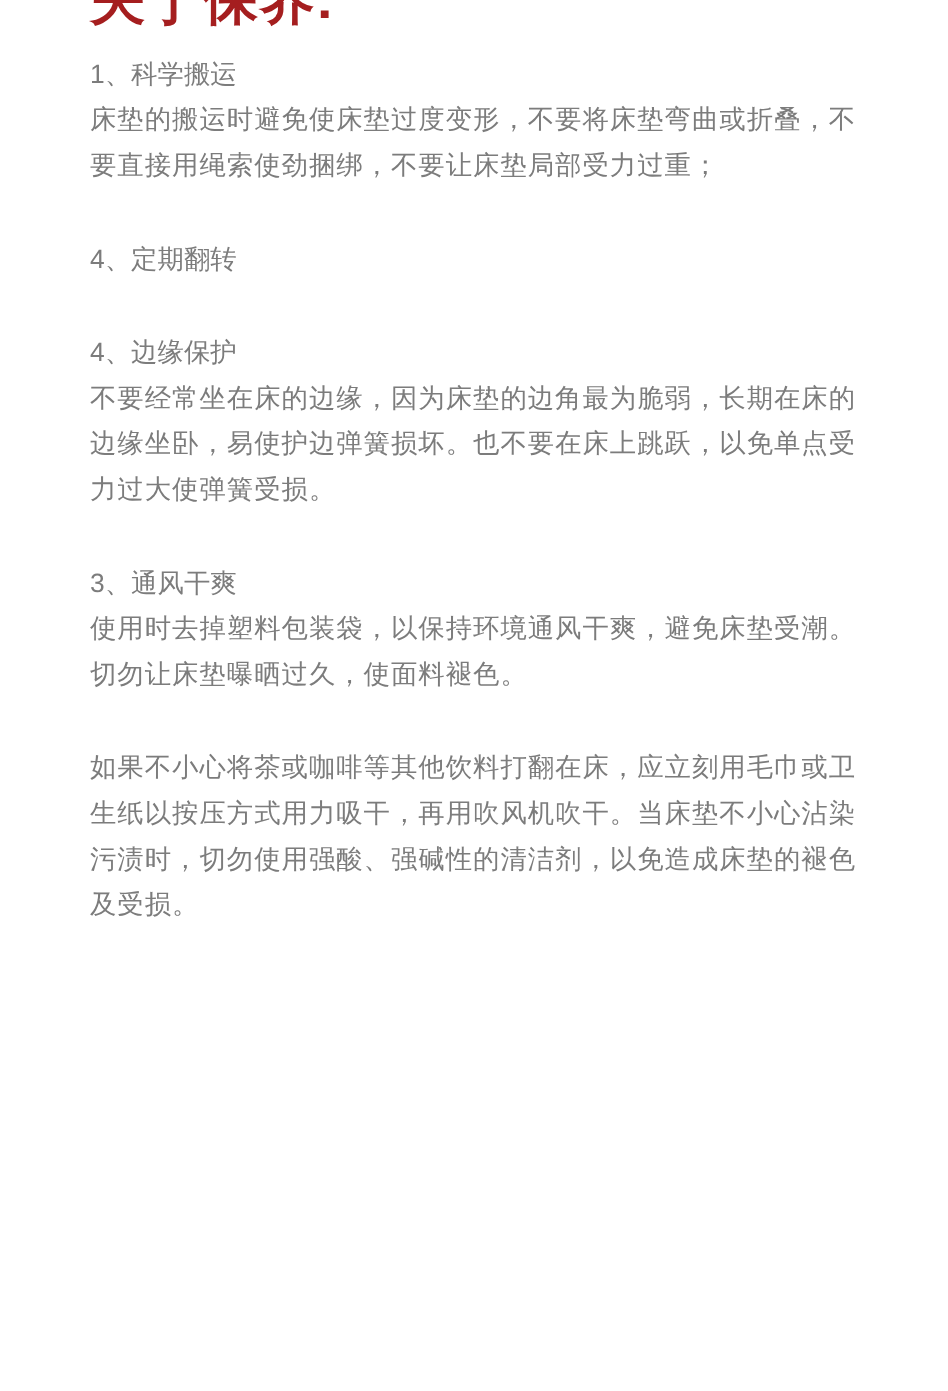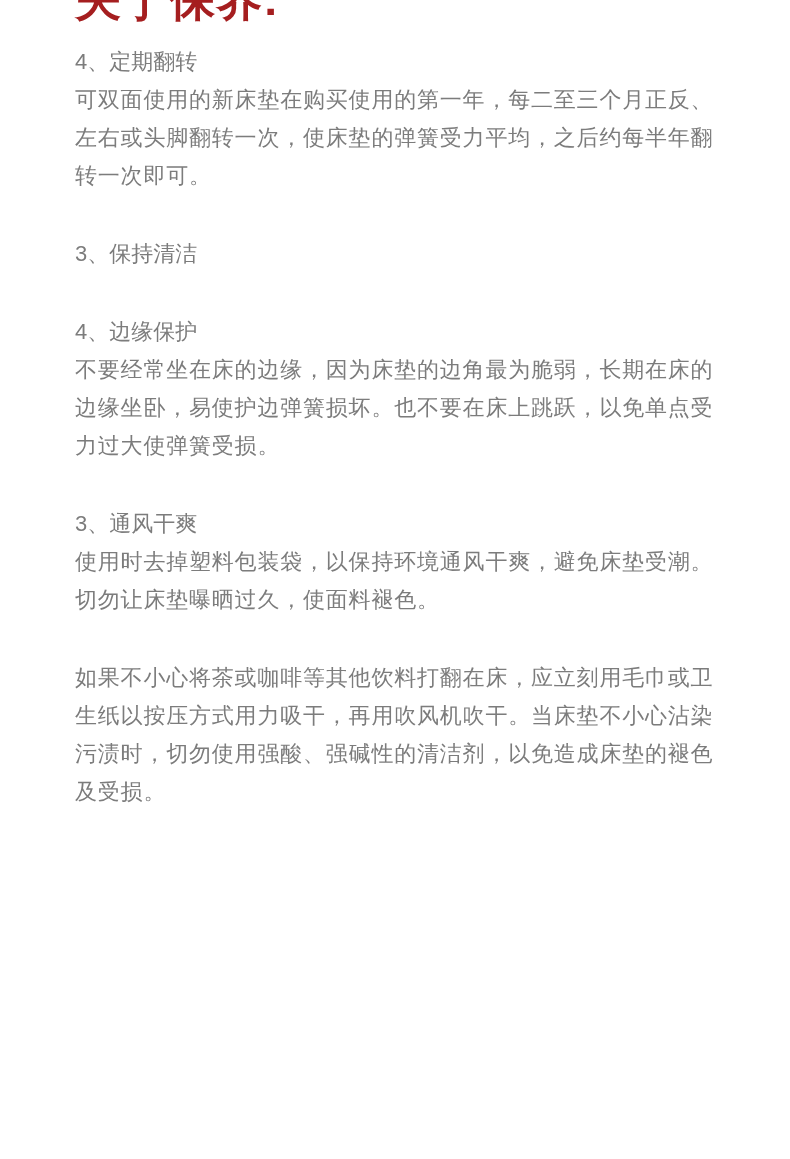--- a/index.html
+++ b/index.html
@@ -46,30 +46,34 @@
   }
 </style>
 </head>
 <body>
 
 <div class="page">
   <div class="content">
 
     <h1 class="doc-title">关于保养:</h1>
 
+    <div class="care-section">
+      <div class="section-heading">1、科学搬运</div>
+      <div class="section-body">
+        <p>床垫的搬运时避免使床垫过度变形，不要将床垫弯曲或折叠，不要直接用绳索使劲捆绑，不要让床垫局部受力过重；</p>
+      </div>
+    </div>
 
     <div class="care-section">
       <div class="section-heading">4、定期翻转</div>
       <div class="section-body">
-        <p>可双面使用的新床垫在购买使用的第一年，每二至三个月正反、左右或头脚翻转一次，使床垫的弹簧受力平均，之后约每半年翻转一次即可。</p>
       </div>
     </div>
 
     <div class="care-section">
-      <div class="section-heading">3、保持清洁</div>
     </div>
 
     <div class="care-section">
       <div class="section-heading">4、边缘保护</div>
       <div class="section-body">
         <p>不要经常坐在床的边缘，因为床垫的边角最为脆弱，长期在床的边缘坐卧，易使护边弹簧损坏。也不要在床上跳跃，以免单点受力过大使弹簧受损。</p>
       </div>
     </div>
 
     <div class="care-section">

